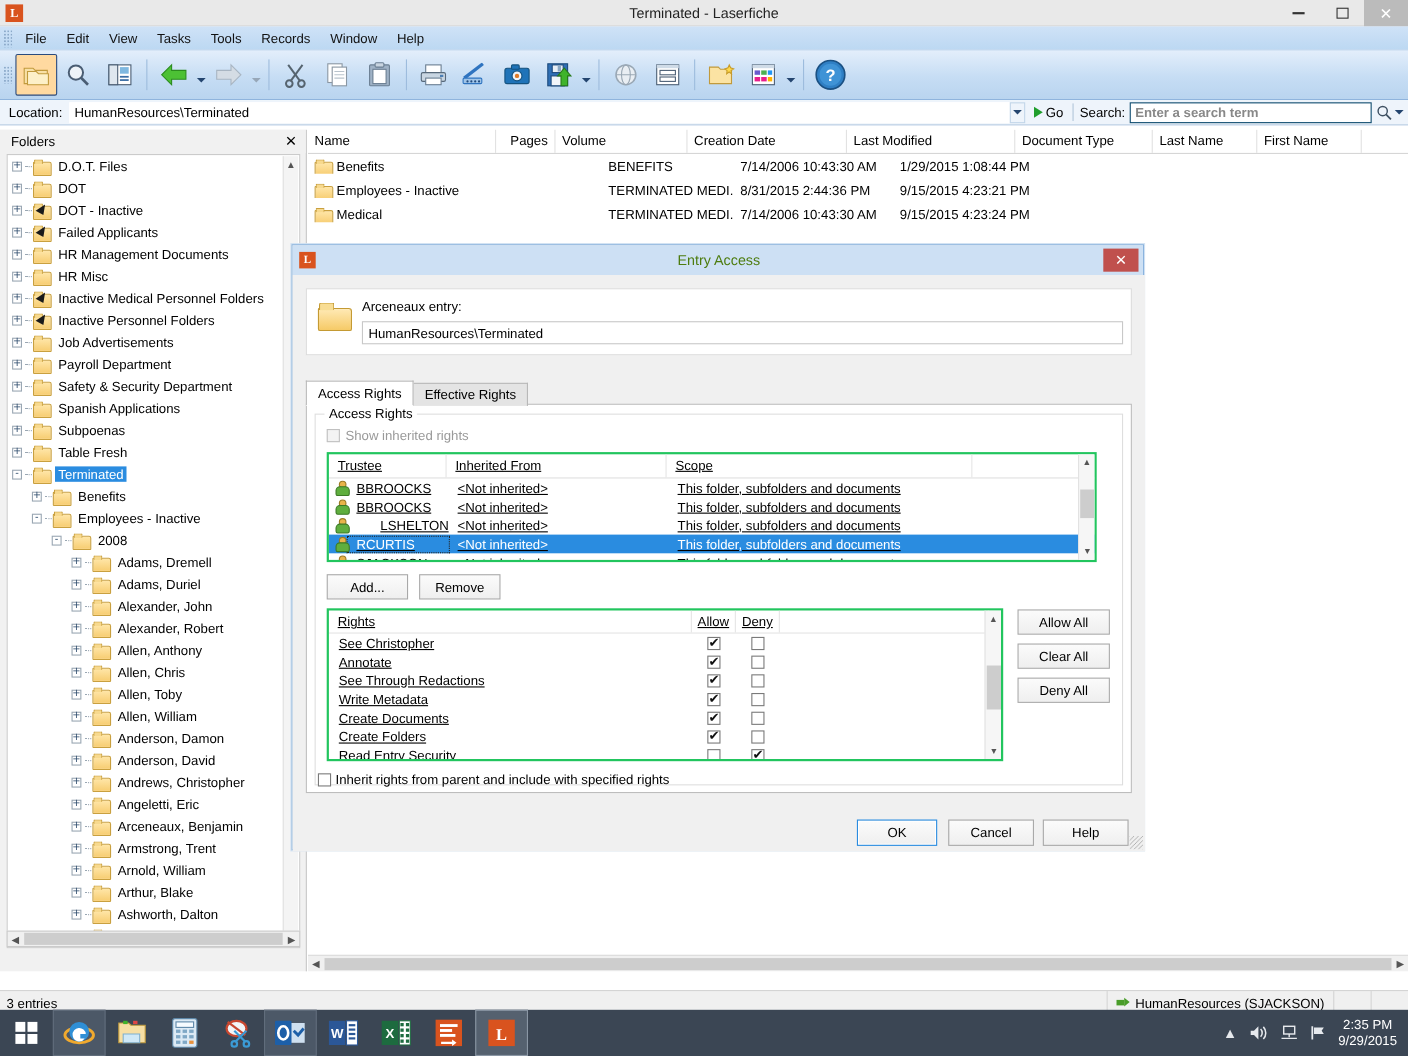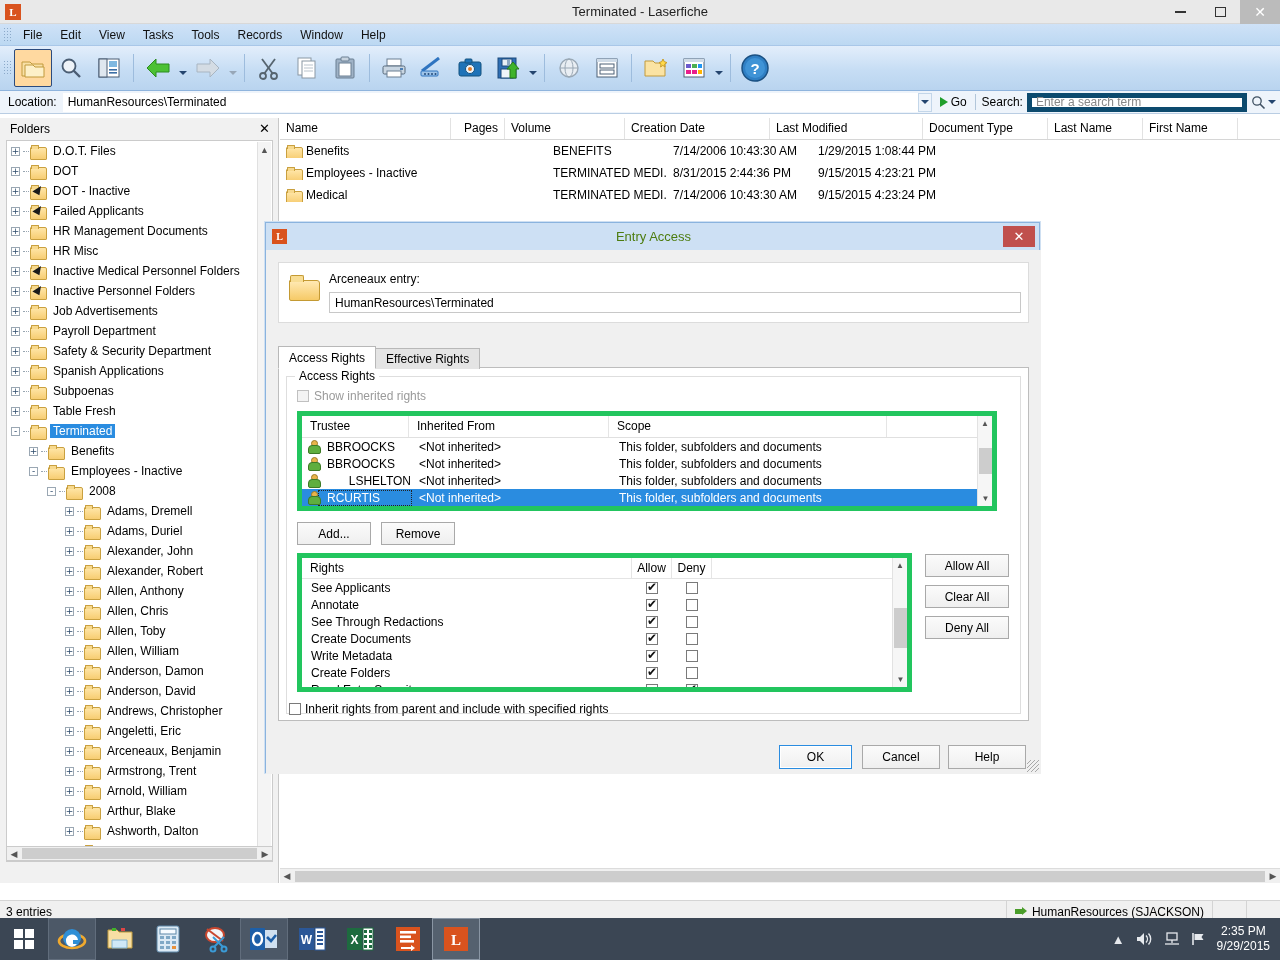--- a/index.html
+++ b/index.html
@@ -79,22 +79,22 @@
     flex:0 0 auto; width:855px; height:19px; background:#fff; border:1px solid #fff;
     display:flex; align-items:center; padding-left:4px; font-size:12px;
   }
   .loc-drop { width:16px; height:19px; background:#eef4fb; display:flex;
      align-items:center; justify-content:center; border:1px solid #c3d6e9; }
   .go-btn { display:flex; align-items:center; gap:3px; padding:0 8px; }
   .tri-green { width:0;height:0;border-top:5px solid transparent;border-bottom:5px solid transparent;
      border-left:8px solid #1f9e2c; }
   .vsep { width:1px;height:16px;background:#b2c6da; }
   .srch-label { padding:0 4px 0 6px; font-size:12px; }
-  .srch-input { width:255px; height:19px; background:#fff; border:5px solid #0c4a6e;
-     display:flex; align-items:center; padding-left:4px; font-size:12px; color:#888; }
+  .srch-input { width:255px; height:19px; background:#fff; border:1px solid #0c4a6e;
+     display:flex; align-items:center; padding-left:4px; font-size:12px; color:#888;font-weight:bold; }
   .srch-ico { display:flex; align-items:center; gap:2px; padding:0 4px; }
 
   
   .folders-panel {
     position:absolute; left:0; top:118px; width:279px; height:765px;
     background:#f1f1f1; border-right:1px solid #c8c8c8;
   }
   .folders-head { height:21px; display:flex; align-items:center; justify-content:space-between;
      padding:0 4px 0 10px; background:#f1f1f1; font-size:12px; }
   .folders-head .x { font-size:13px; cursor:pointer; padding:0 4px; }
@@ -199,21 +199,21 @@
      border:1px solid #dedede; }
   .group-legend { position:absolute; left:8px; top:-8px; background:#fff; padding:0 4px; font-size:12px; }
 
   .chk { width:12px;height:12px; border:1px solid #7a7a7a; background:#fff; display:inline-block;
      position:relative; flex:0 0 auto; }
   .chk.disabled { border-color:#c0c0c0; background:#f3f3f3; }
   .chk.on::after { content:"\2714"; position:absolute; left:0px; top:-3px; font-size:12px;
      color:#111; font-family:"DejaVu Sans", sans-serif; }
   .chkrow { display:flex; align-items:center; gap:5px; font-size:12px; }
 
-  .grid { position:absolute; background:#fff; border:5px solid #22c55e; overflow:hidden; }
+  .grid { position:absolute; background:#fff; border:2px solid #22c55e; overflow:hidden;text-decoration:underline; }
   .grid-head { display:flex; height:22px; border-bottom:1px solid #e0e0e0; font-size:12px; }
   .gh { padding:3px 0 0 8px; border-right:1px solid #e5e5e5; white-space:nowrap; overflow:hidden; }
   .grow { display:flex; height:17px; align-items:center; font-size:12px; white-space:nowrap; }
   .grow.sel { background:#2a8ce0; color:#fff; }
   .gc { padding-left:8px; overflow:hidden; }
   .usr { width:11px;height:13px;position:relative; margin-left:6px; flex:0 0 auto; }
   .usr::before{content:"";position:absolute;left:3px;top:0;width:5px;height:5px;border-radius:50%;
      background:#e8b44a;border:1px solid #9c7a24;}
   .usr::after{content:"";position:absolute;left:0px;top:5px;width:11px;height:7px;
      background:#5fae3e;border:1px solid #3d7a26;border-radius:4px 4px 2px 2px;}
@@ -848,21 +848,21 @@
 
           <div class="grid" style="left:10px; top:176px; width:615px; height:139px;">
             <div class="rights-grid-head">
               <div class="gh" style="width:330px;border-right:1px solid #e5e5e5;">Rights</div>
               <div class="gh" style="width:40px;text-align:center;padding-left:0;">Allow</div>
               <div class="gh" style="width:40px;text-align:center;padding-left:0;">Deny</div>
               <div class="gh" style="width:190px;"></div>
             </div>
             <div id="rights-rows">
                 <div class="rr">
-                  <span class="nm">See Applicants</span>
+                  <span class="nm">See Christopher</span>
                   <span class="cb">
                     <span class="chk on"></span>
                   </span>
                   <span class="cb">
                     <span class="chk"></span>
                   </span>
                 </div>
                 <div class="rr">
                   <span class="nm">Annotate</span>
                   <span class="cb">
@@ -875,30 +875,30 @@
                 <div class="rr">
                   <span class="nm">See Through Redactions</span>
                   <span class="cb">
                     <span class="chk on"></span>
                   </span>
                   <span class="cb">
                     <span class="chk"></span>
                   </span>
                 </div>
                 <div class="rr">
+                  <span class="nm">Write Metadata</span>
+                  <span class="cb">
+                    <span class="chk on"></span>
+                  </span>
+                  <span class="cb">
+                    <span class="chk"></span>
+                  </span>
+                </div>
+                <div class="rr">
                   <span class="nm">Create Documents</span>
-                  <span class="cb">
-                    <span class="chk on"></span>
-                  </span>
-                  <span class="cb">
-                    <span class="chk"></span>
-                  </span>
-                </div>
-                <div class="rr">
-                  <span class="nm">Write Metadata</span>
                   <span class="cb">
                     <span class="chk on"></span>
                   </span>
                   <span class="cb">
                     <span class="chk"></span>
                   </span>
                 </div>
                 <div class="rr">
                   <span class="nm">Create Folders</span>
                   <span class="cb">

